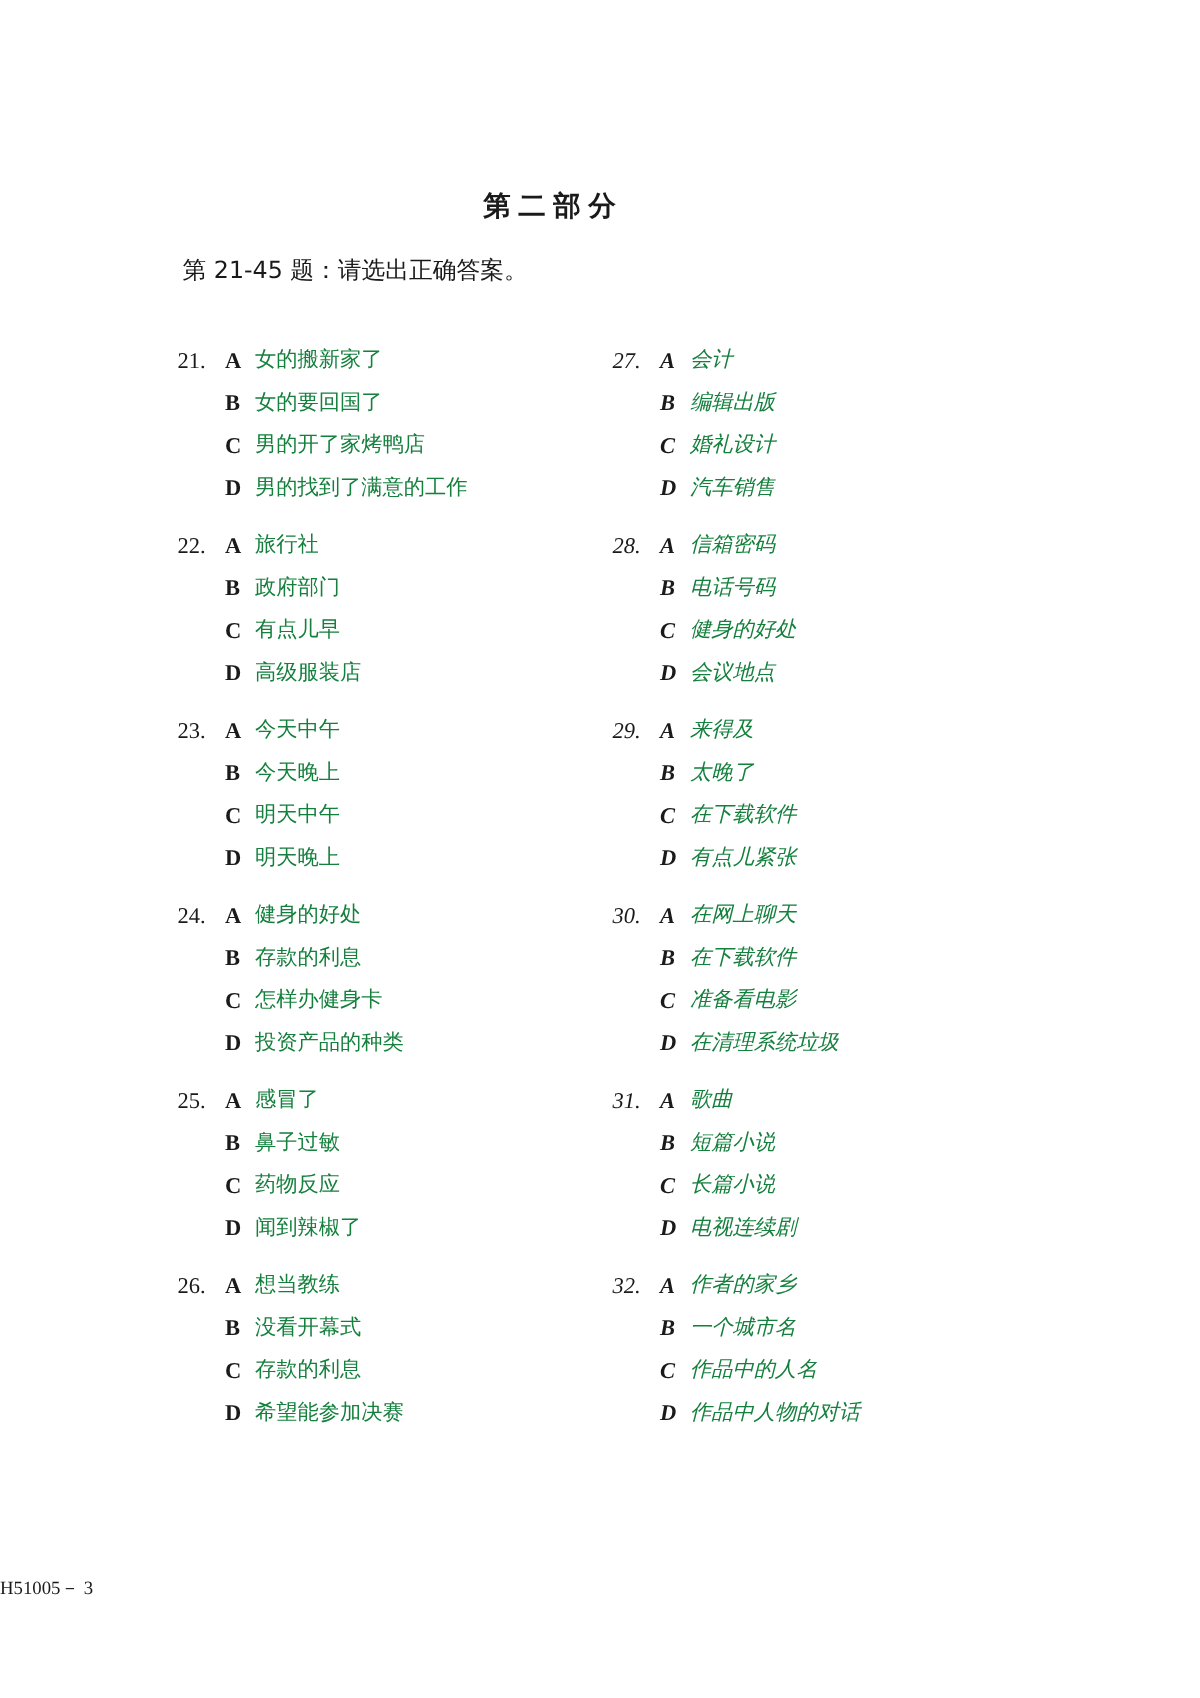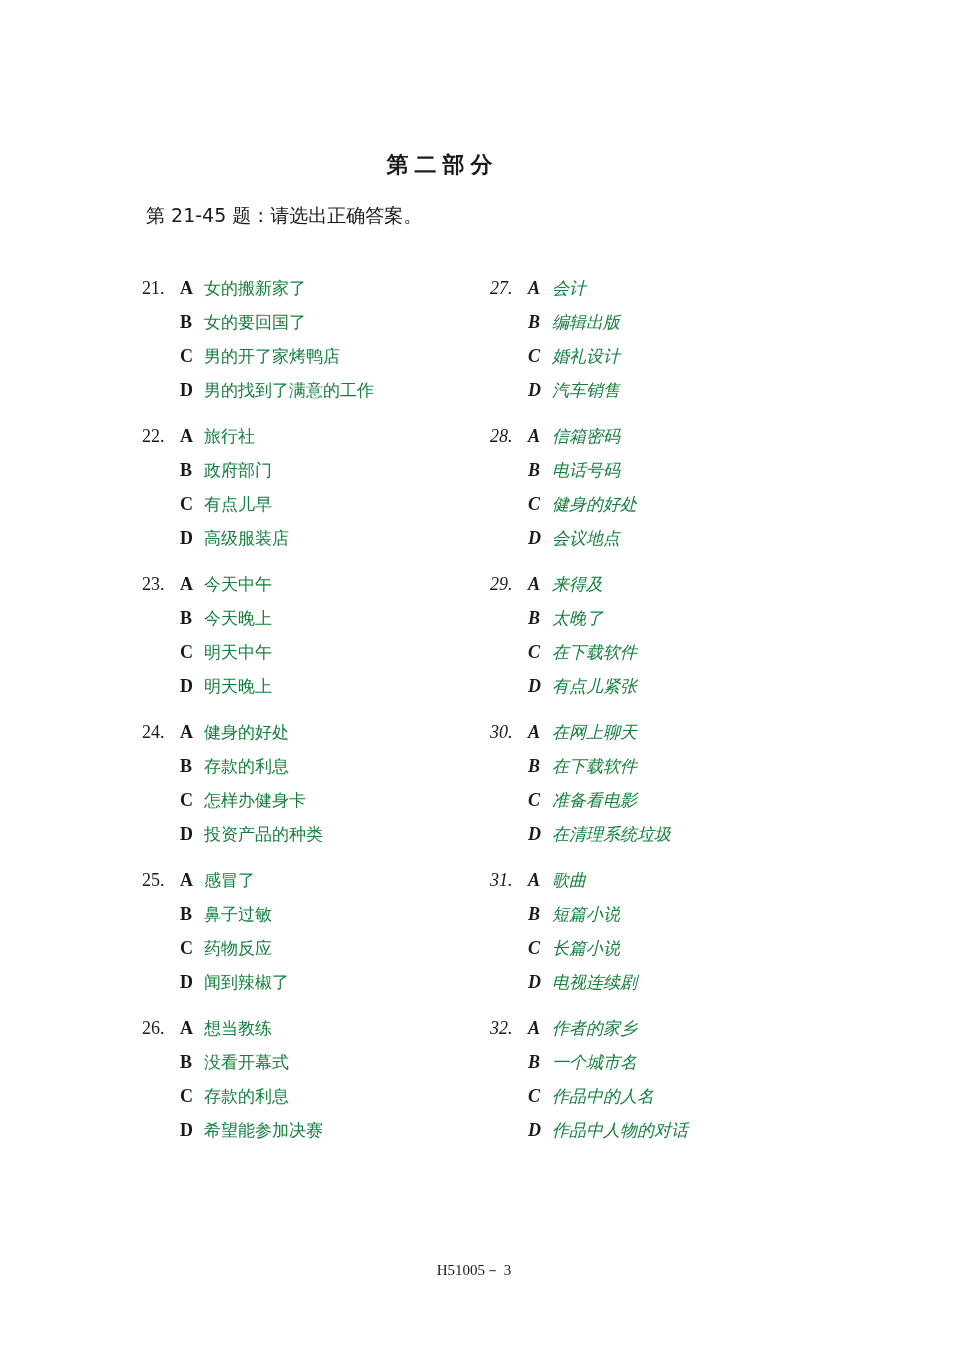--- a/index.html
+++ b/index.html
@@ -19,21 +19,21 @@
   .col { position: absolute; top: 274px; width: 340px; }
   .col.left { left: 142px; }
   .col.right { left: 490px; font-style: italic; }
   .q { height: 148px; position: relative; }
   .opt { position: absolute; left: 0; height: 34px; line-height: 28px; font-size: 17px; white-space: nowrap; }
   .num { position: absolute; left: 0; width: 38px; font-family: "Liberation Serif", serif; font-size: 18px; }
   .letter { position: absolute; left: 38px; width: 22px; font-weight: bold; font-family: "Liberation Serif", serif; font-size: 18px; }
   .text { position: absolute; left: 62px; font-family: "DejaVu Sans", sans-serif; font-size: 17px; color: #15803d; }
   .o0 { top: 0; } .o1 { top: 34px; } .o2 { top: 68px; } .o3 { top: 102px; }
   .footer {
-    position: absolute; top: 1261px; left: 0; width: 948px; text-align: center;
+    position: absolute; top: 1261px; left: 0; width: 948px; 
     font-family: "Liberation Serif", serif; font-size: 15px;
   }
 </style>
 </head>
 <body>
 
 <div class="title">第二部分</div>
 <div class="instr">第 21-45 题：请选出正确答案。</div>
 
 <div class="col left">

